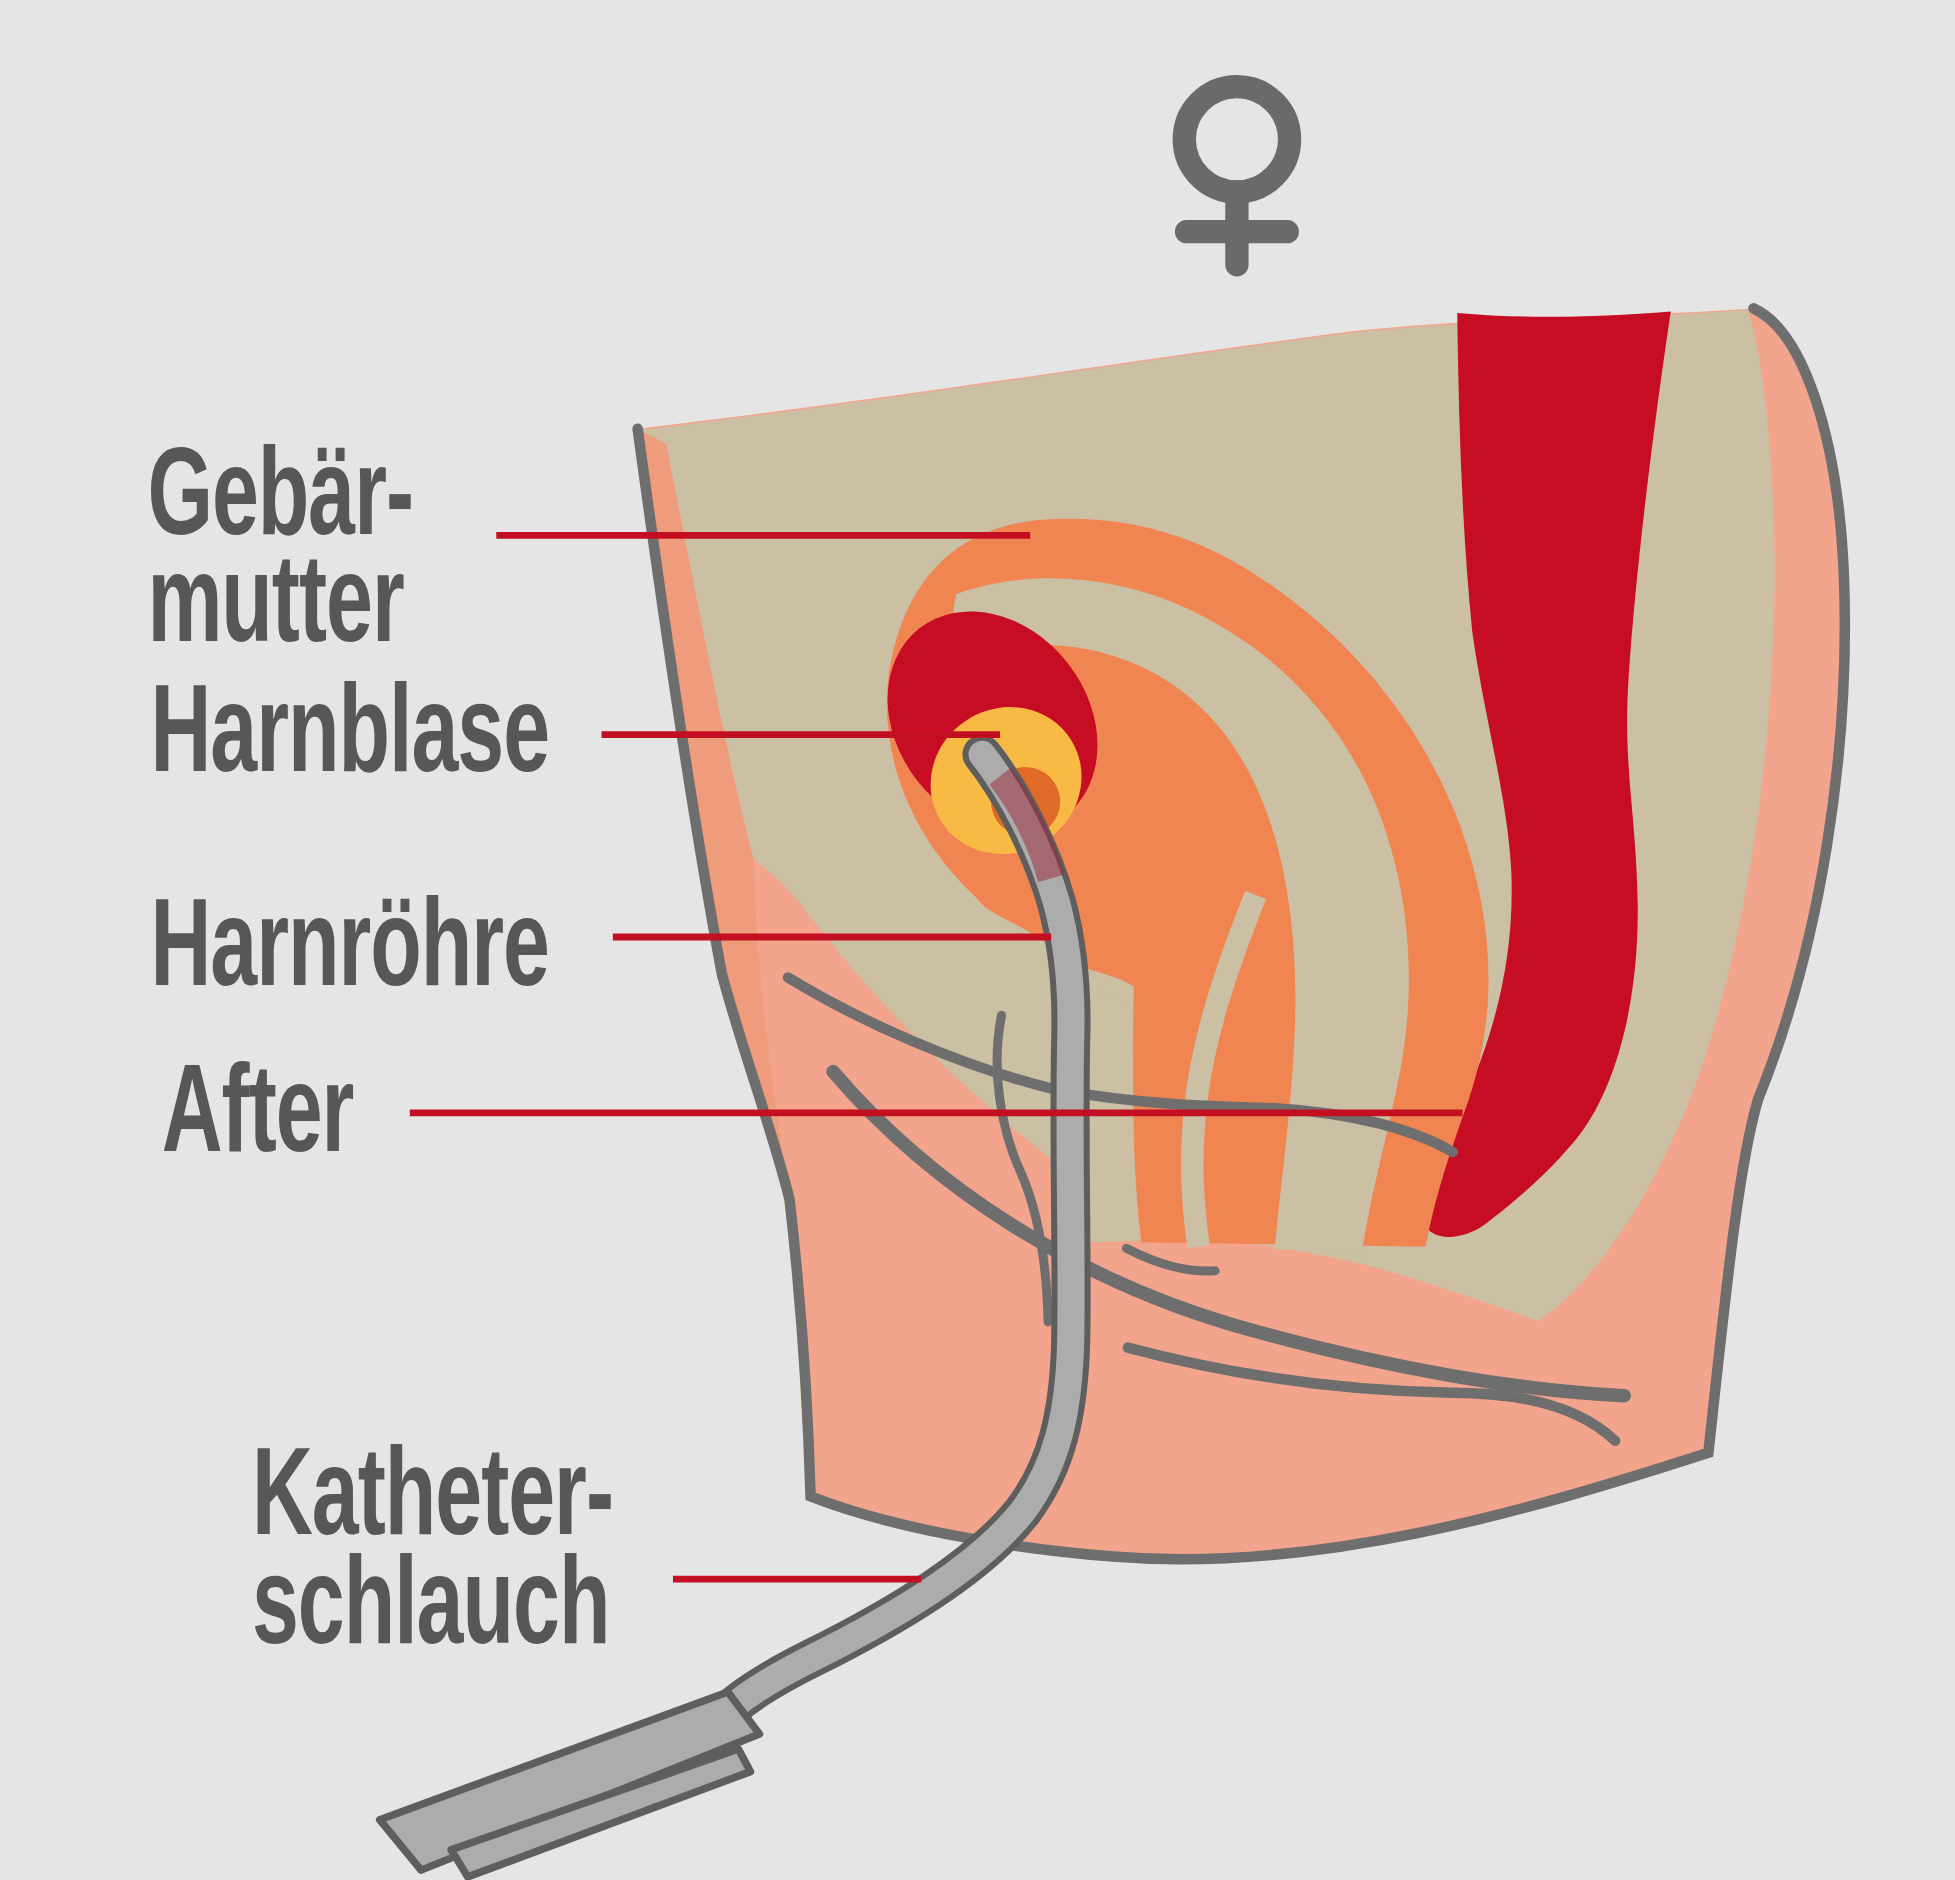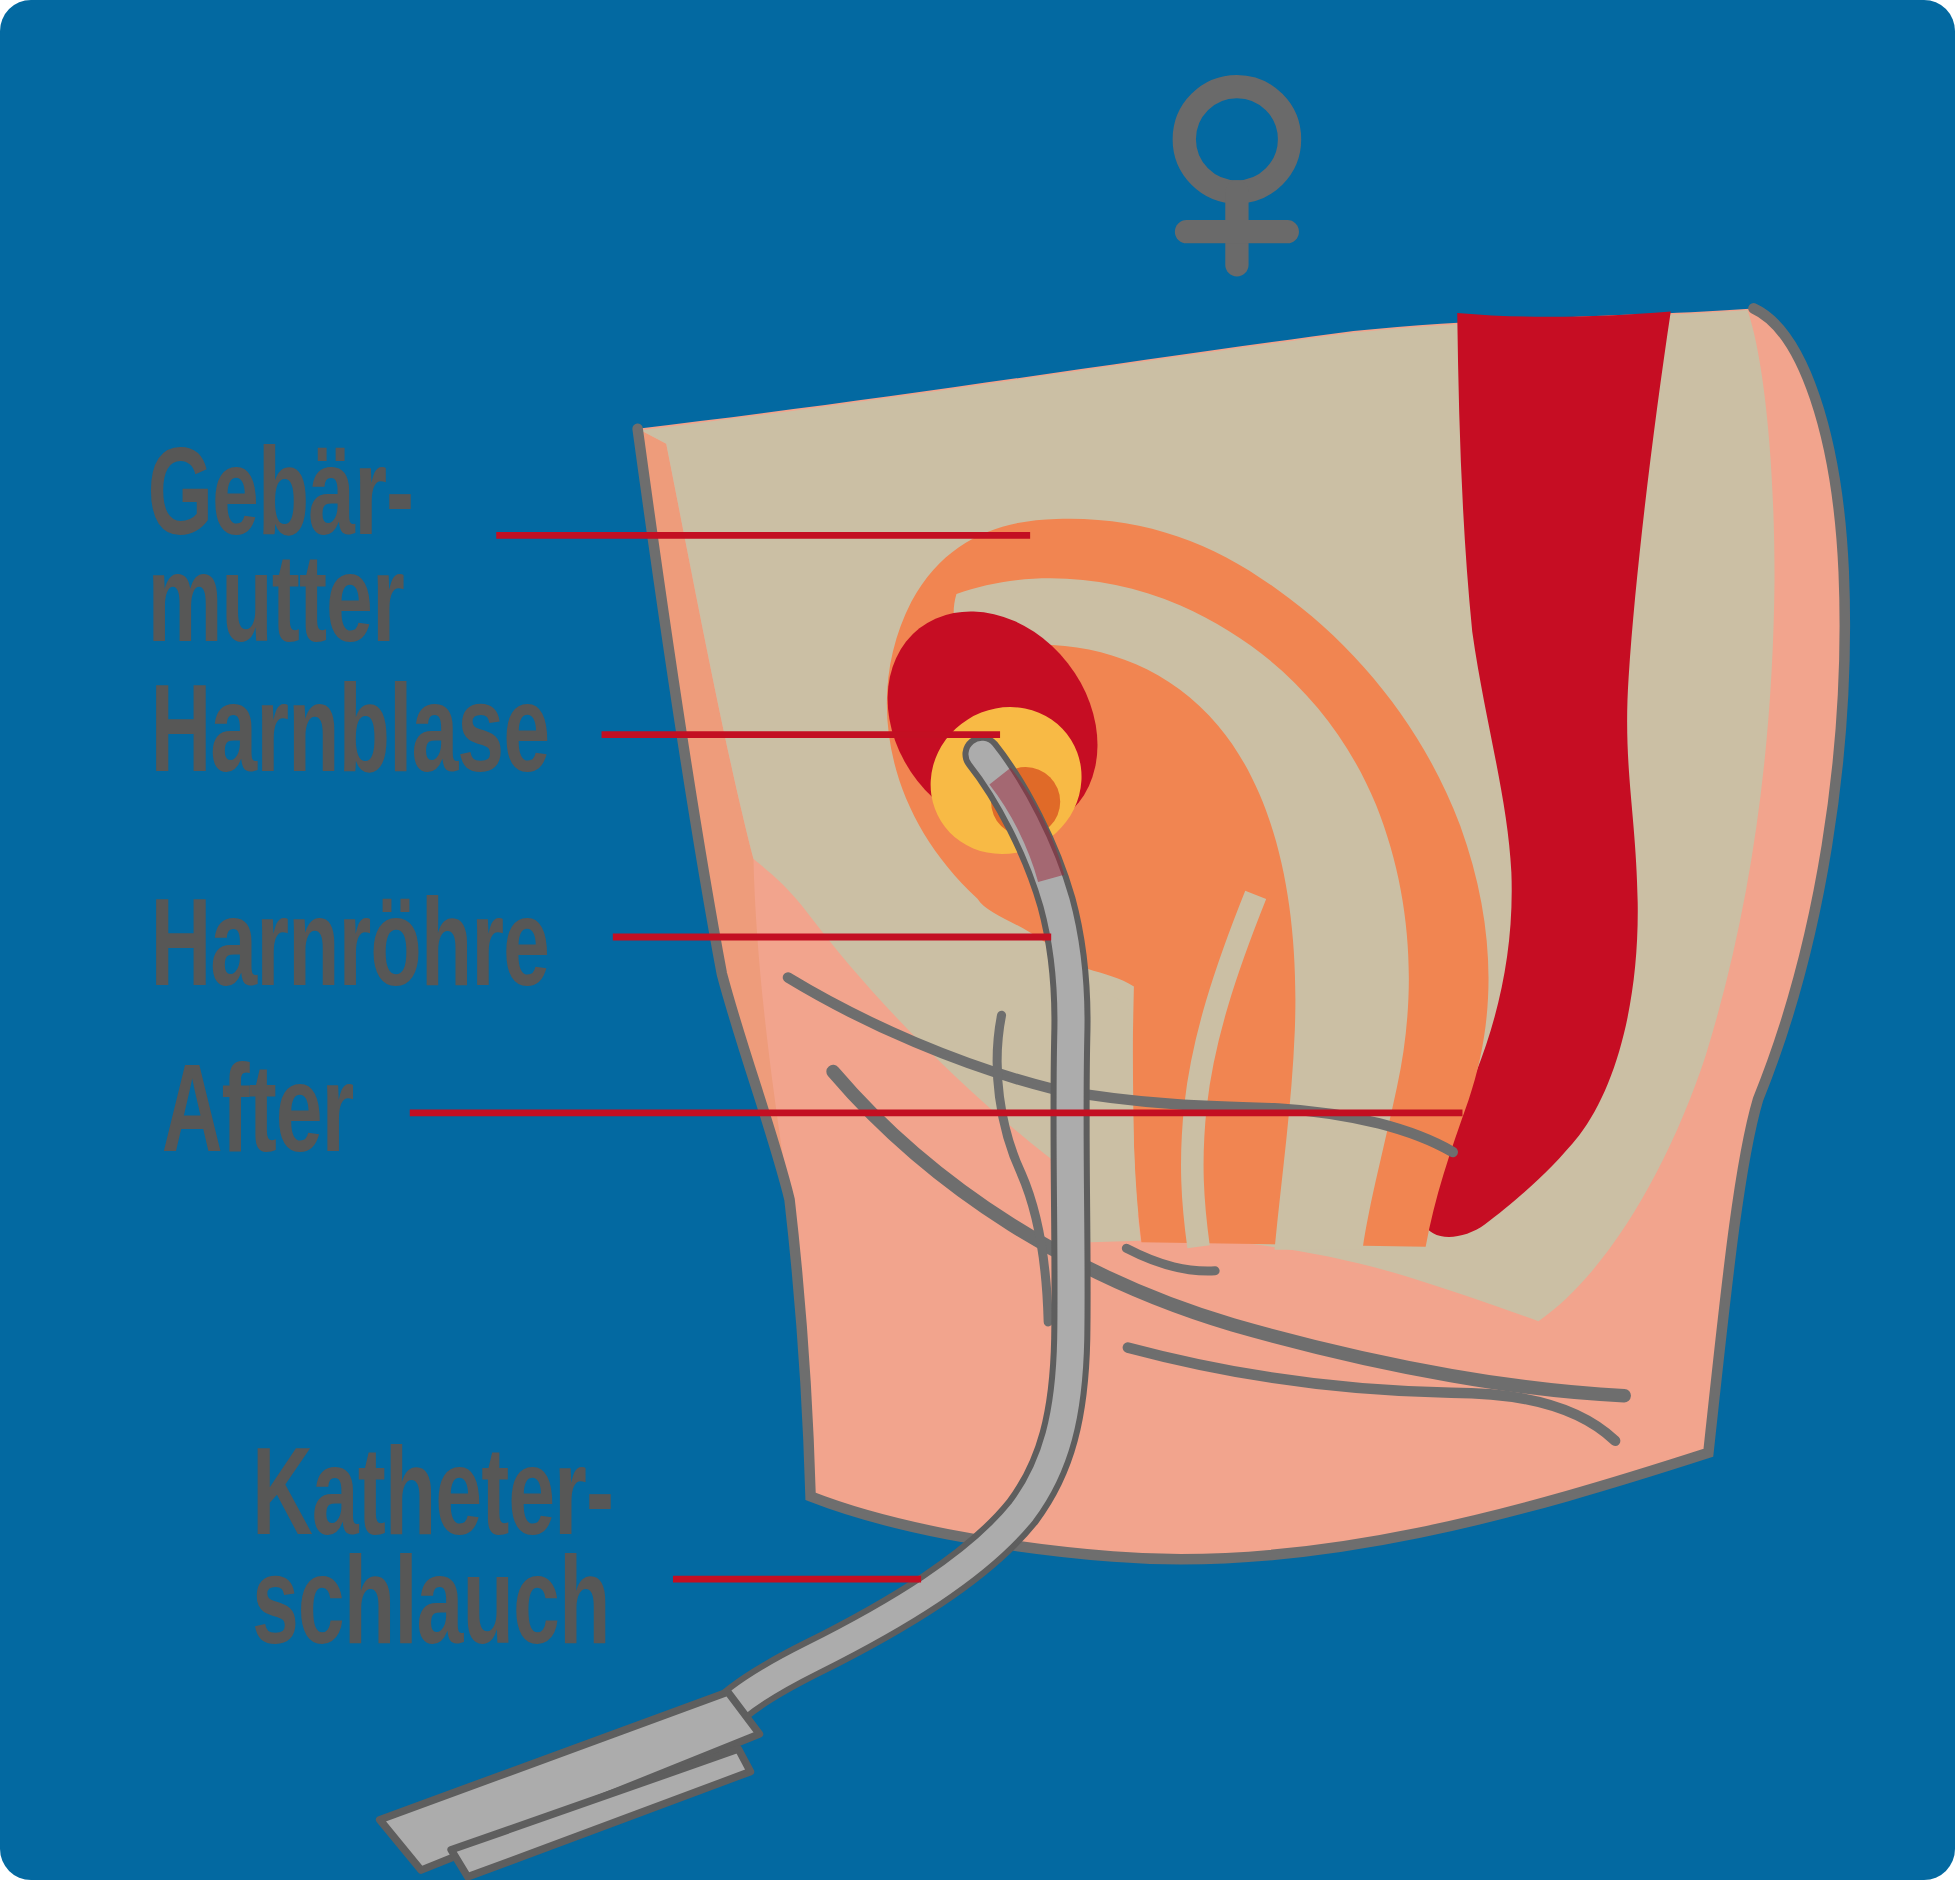--- a/index.html
+++ b/index.html
@@ -1,17 +1,17 @@
 <!DOCTYPE html>
 <html style="font-size:12px"><head>
 <meta charset="utf-8">
 <style>
   html,body{margin:0;padding:0;background:#ffffff;}
-  .stage{position:relative;width:1955px;height:1880px;background:#0369a1;overflow:hidden;
-         font-family:"Liberation Sans","DejaVu Sans",sans-serif;border-radius:31px;}
+  .stage{position:relative;width:1955px;height:1880px;background:#e5e5e5;overflow:hidden;
+         font-family:"Liberation Sans","DejaVu Sans",sans-serif;}
   .stage svg{position:absolute;left:0;top:0;}
   text.lbl{font-weight:bold;font-size:165px;fill:#575756;letter-spacing:-2px;}
 </style>
 </head>
 <body>
 
 <div class="stage">
 <svg width="1955" height="1880" viewBox="0 0 2600 2500">
 
   <g>

